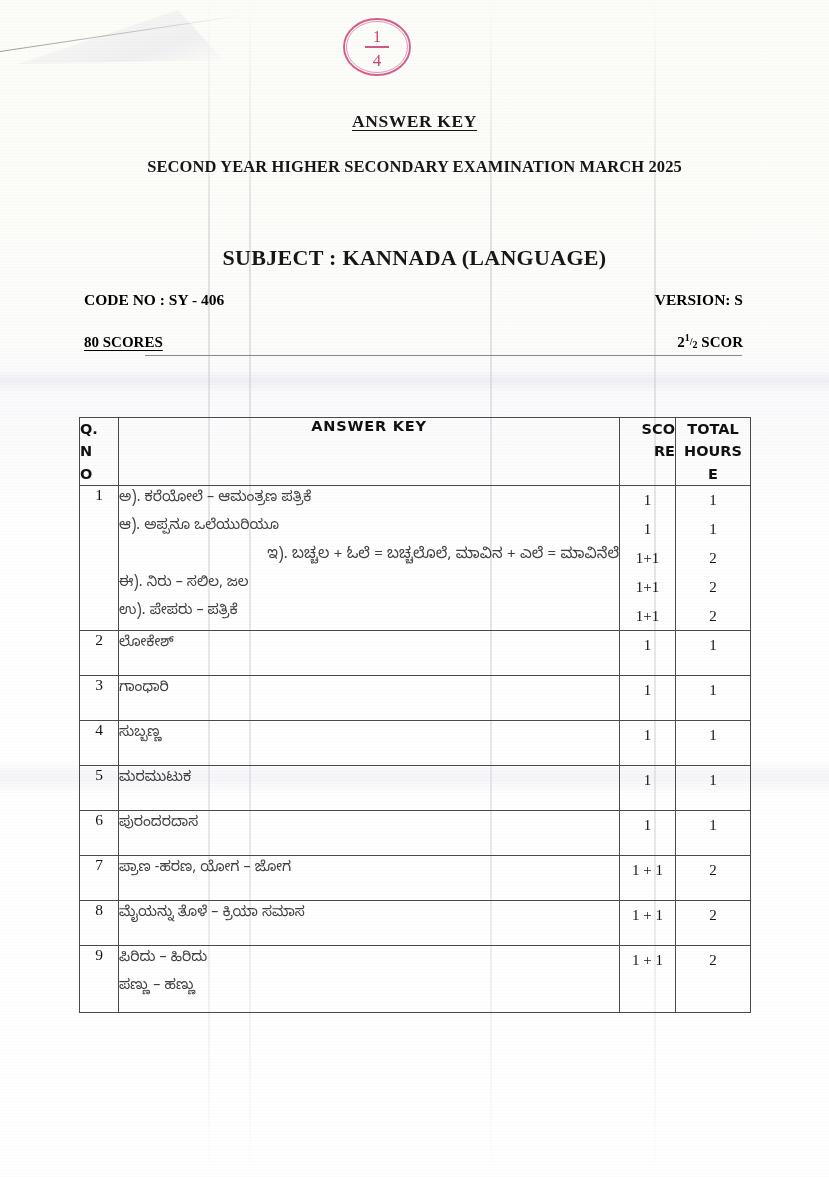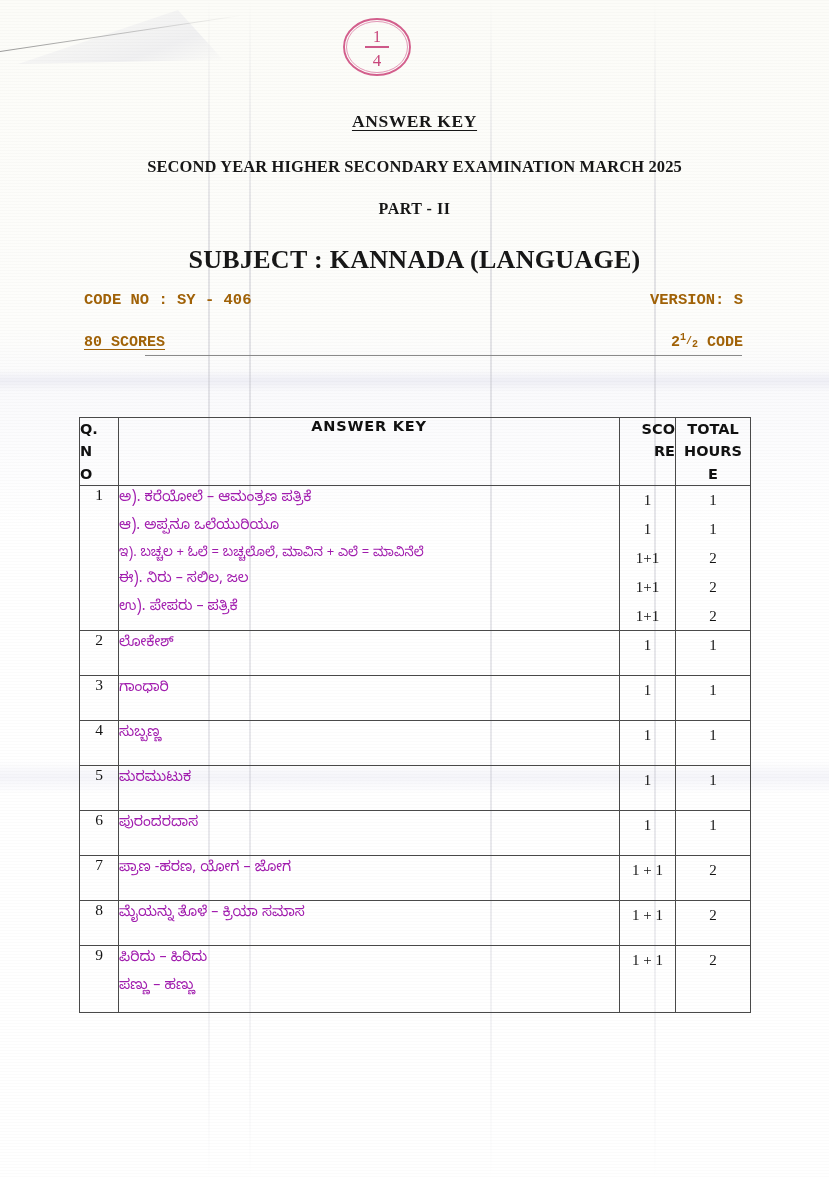--- a/index.html
+++ b/index.html
@@ -93,35 +93,34 @@
     letter-spacing: .1px;
   }
   .t-part {
     top: 200px;
     font-size: 16px;
     font-weight: bold;
     letter-spacing: .5px;
   }
   .t-subject {
     top: 245px;
-    font-size: 26px;
+    font-size: 22px;
     font-weight: bold;
     letter-spacing: .3px;
   }
 
   .row-line {
     position: absolute;
     left: 84px;
     right: 86px;
     display: flex;
     justify-content: space-between;
     align-items: flex-end;
-    color: #a16207;
-    font-weight: bold;
-    font-family: Liberation Mono, monospace;
+    color: #000000;
+    font-weight: bold;
   }
   .r-code { top: 291px; font-size: 15.5px; }
   .r-scores { top: 333px; font-size: 15px; gap: 48px; }
 
   .r-code .left, .r-code .right { font-size: 15.5px; }
   .r-scores .left { text-decoration: underline; text-underline-offset: 3px; }
   .r-scores .right { white-space: nowrap; }
 
   .frac {
     display: inline-block;
@@ -207,24 +206,24 @@
     padding: 7px 2px 6px 2px;
   }
   td.c-score .ln, td.c-total .ln {
     display: block;
     line-height: 1.92;
   }
   .kn {
     font-family: "Noto Sans Kannada", "DejaVu Sans", sans-serif;
     font-size: 14.2px;
     line-height: 1.95;
-    color: #a21caf;
+    color: #404040;
     white-space: nowrap;
   }
-  .kn.small { font-size: 13px; }
+  .kn.small { font-size: 15px; text-align: right; }
   td.c-ans .kn { display: block; }
 
   tr.r-tall td { height: 44px; }
   tr.r-xtall td { height: 66px; }
 
   
   .grain {
     position: absolute;
     inset: 0;
     opacity: .035;
@@ -255,33 +254,32 @@
       <ellipse cx="38" cy="33" rx="33" ry="28" fill="none" stroke="#d45f8d" stroke-width="1.9"></ellipse>
       <ellipse cx="38" cy="33" rx="30.5" ry="25.5" fill="none" stroke="#e59ab9" stroke-width="1"></ellipse>
       <text x="38" y="28" text-anchor="middle" fill="#c9477c" font-family="Liberation Serif, serif" font-size="16">1</text>
       <line x1="26" y1="33" x2="50" y2="33" stroke="#c9477c" stroke-width="1.8"></line>
       <text x="38" y="52" text-anchor="middle" fill="#c9477c" font-family="Liberation Serif, serif" font-size="17">4</text>
     </svg>
   </div>
 
   <div class="hdr t-answerkey">ANSWER KEY</div>
   <div class="hdr t-exam">SECOND YEAR HIGHER SECONDARY EXAMINATION MARCH 2025</div>
-  <div class="hdr t-part">PART - II</div>
   <div class="hdr t-subject">SUBJECT : KANNADA (LANGUAGE)</div>
 
   <div class="row-line r-code">
     <span class="left">CODE NO : SY - 406</span>
     <span class="right">VERSION: S</span>
   </div>
 
   <div class="row-line r-scores">
     <span class="left">80 SCORES</span>
     <span class="right">
       <span>2</span><span class="frac"><sup>1</sup>/<sub>2</sub></span>
-      <span>CODE</span>
+      <span>SCOR</span>
     </span>
   </div>
 
   <div class="underline-long"></div>
 
   <div class="tbl-wrap">
     <table class="akey">
       <thead>
         <tr>
           <th class="h-qno">

